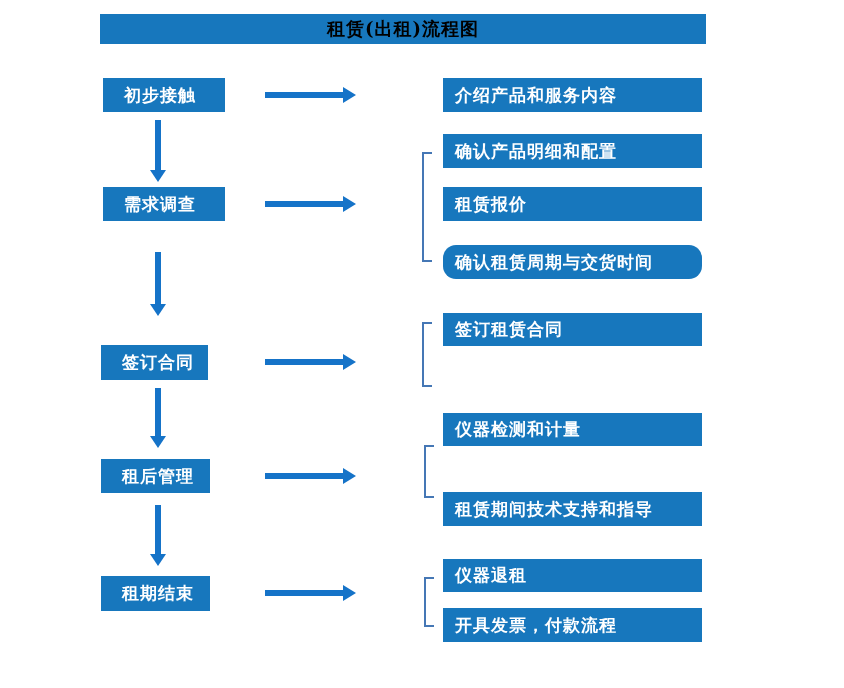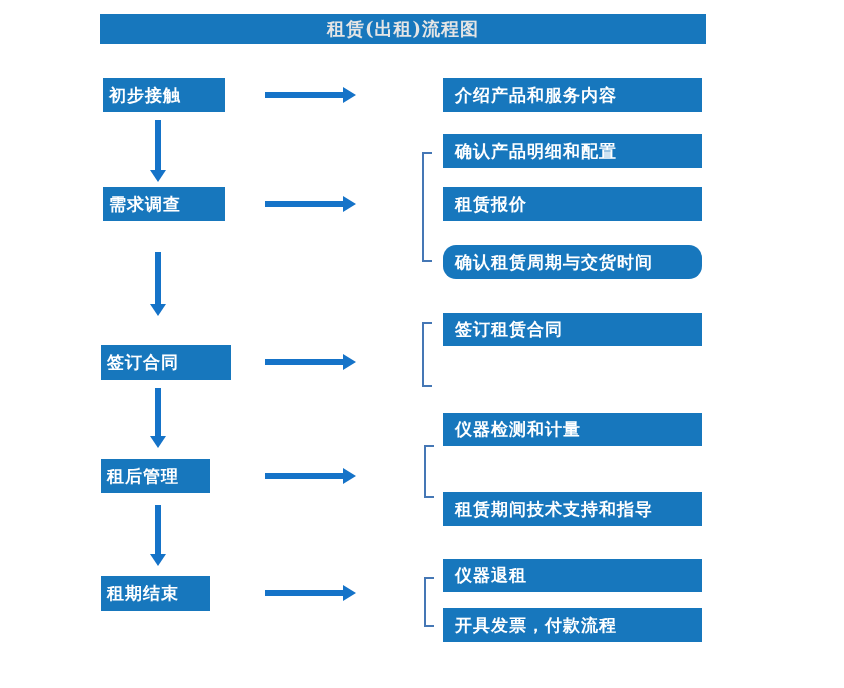--- a/index.html
+++ b/index.html
@@ -2,34 +2,34 @@
 <html><head>
 <meta charset="utf-8">
 <style>
   * { margin:0; padding:0; box-sizing:border-box; }
   body { background:#ffffff; font-family:"DejaVu Serif","Liberation Serif",serif; }
   .canvas {
     position:relative; width:844px; height:688px; background:#ffffff; overflow:hidden;
   }
   .title-bar {
     position:absolute; left:100px; top:14px; width:606px; height:30px;
-    background:#1777BD; color:#e5e5e5; font-weight:bold; font-size:18px;
+    background:#1777BD; color:#000000; font-weight:bold; font-size:18px;
     text-align:center; line-height:30px; letter-spacing:1px;
   }
   .box {
     position:absolute; background:#1777BD; color:#ffffff; font-weight:bold;
     font-size:17px; display:flex; align-items:center; letter-spacing:1px;
   }
-  .step { padding-left:6px; }
+  .step { padding-left:21px; }
   .detail { left:443px; width:259px; padding-left:12px; }
 
   
   .s1 { left:103px; top:78px;  width:122px; height:34px; }
   .s2 { left:103px; top:187px; width:122px; height:34px; }
-  .s3 { left:101px; top:345px; width:130px; height:35px; }
+  .s3 { left:101px; top:345px; width:107px; height:35px; }
   .s4 { left:101px; top:459px; width:109px; height:34px;text-align:right; }
   .s5 { left:101px; top:576px; width:109px; height:35px; }
 
   
   .r1  { top:78px;  height:34px; }
   .r2  { top:134px; height:34px; }
   .r3  { top:187px; height:34px; }
   .r4  { top:245px; height:34px;border-radius:13px; }
   .r5  { top:313px; height:33px; }
   .r6  { top:365px; height:33px;margin-top:48px; }

